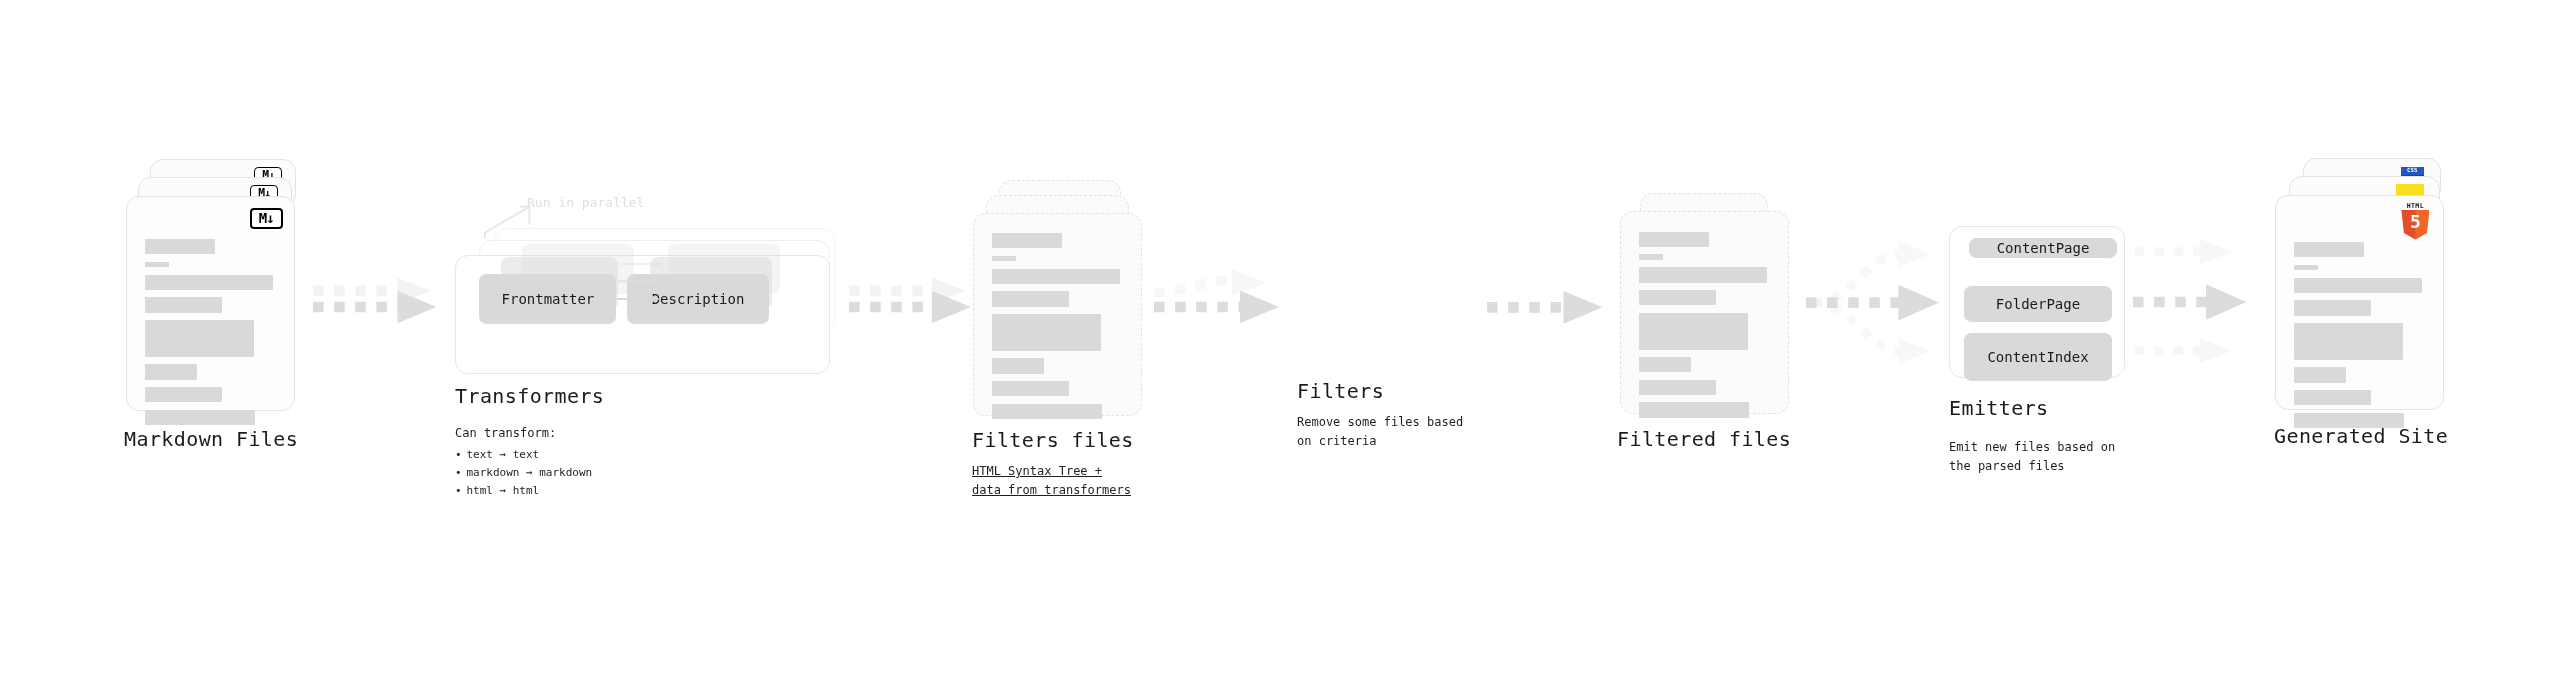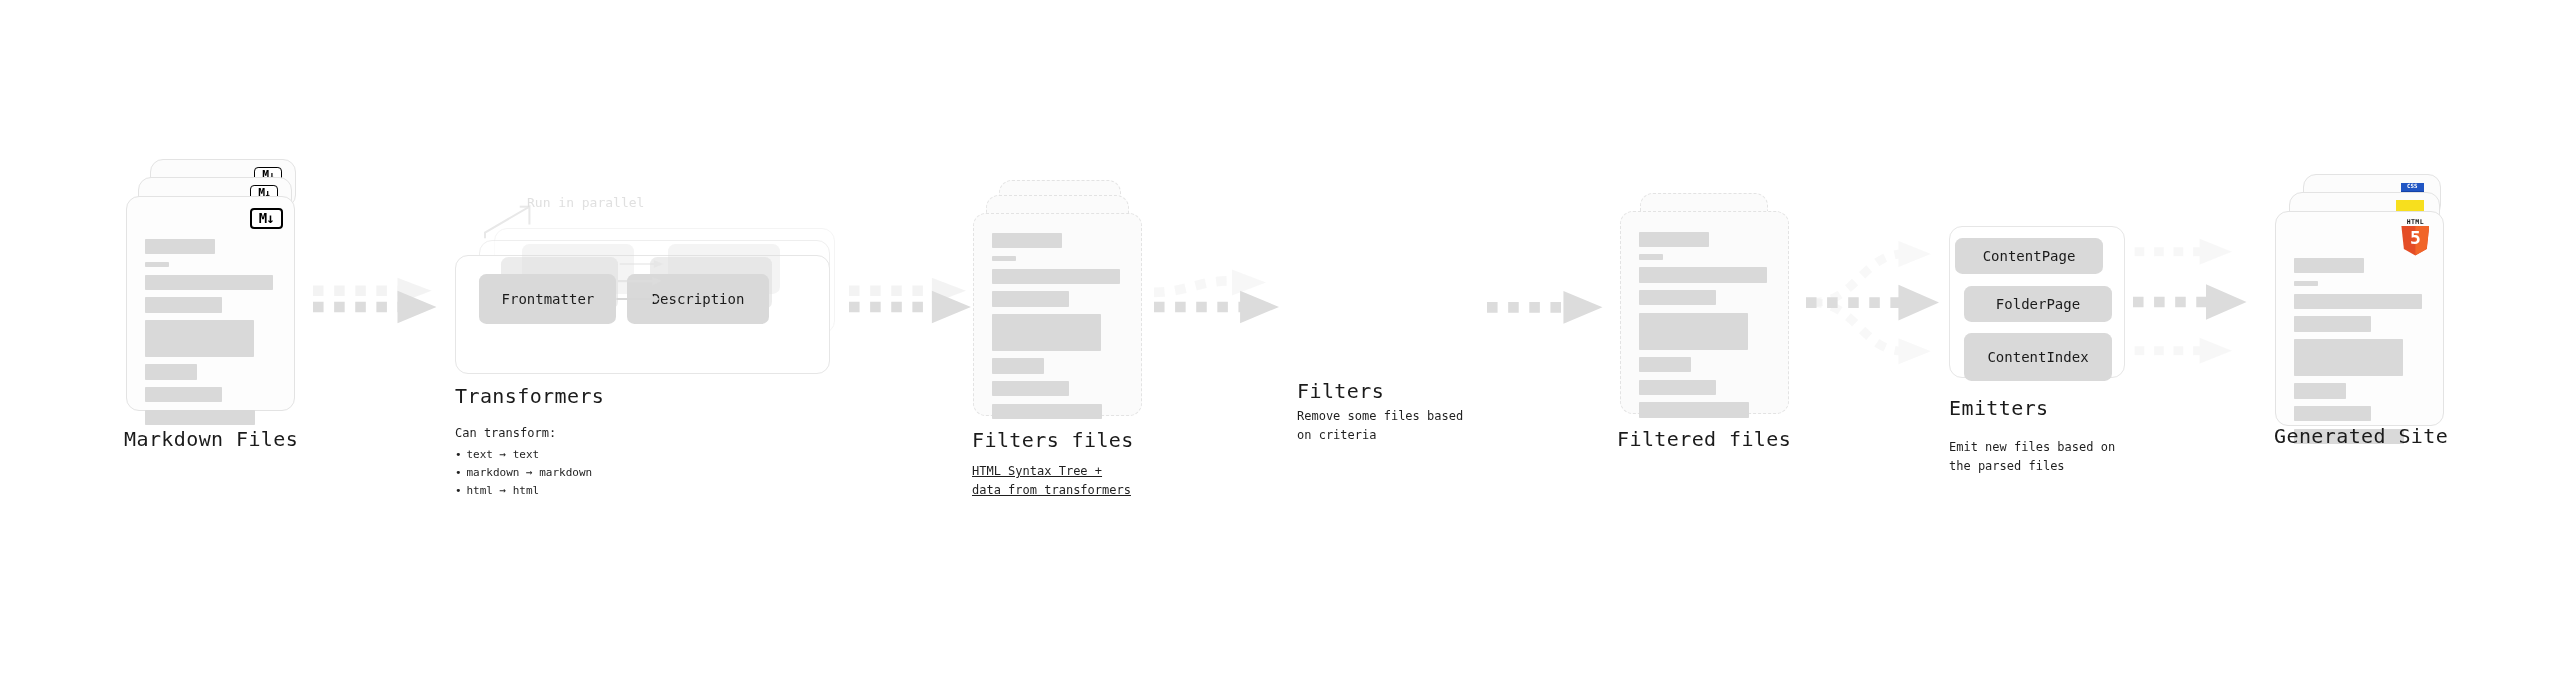--- a/index.html
+++ b/index.html
@@ -258,21 +258,21 @@
       </g>
       <g>
         <line x1="0" y1="38" x2="112" y2="38" stroke="#dcdcdc" stroke-width="13" stroke-dasharray="13 13"></line>
         <path d="M106 18 L154 38 L106 58 Z" fill="#dcdcdc"></path>
       </g>
     </svg>
   </div>
 
   <div class="caption" style="left:1297px; top:379px; width:260px;">
     <div class="cap-title">Filters</div>
-    <div class="cap-sub" style="margin-top:4px;">Remove some files based
+    <div class="cap-sub" style="margin-top:10px;">Remove some files based
 on criteria</div>
   </div>
 
   <div class="arrow" style="left:1487px; top:291px;">
     <svg width="122" height="36" viewBox="0 0 150 44">
       <line x1="0" y1="20" x2="100" y2="20" stroke="#dcdcdc" stroke-width="13" stroke-dasharray="13 13"></line>
       <path d="M94 0 L142 20 L94 40 Z" fill="#dcdcdc"></path>
     </svg>
   </div>
 
@@ -306,21 +306,21 @@
         <path d="M114 136 L154 152 L114 168 Z" fill="#ededed"></path>
       </g>
       <g>
         <line x1="0" y1="92" x2="120" y2="92" stroke="#dcdcdc" stroke-width="13" stroke-dasharray="13 13"></line>
         <path d="M114 70 L164 92 L114 114 Z" fill="#dcdcdc"></path>
       </g>
     </svg>
   </div>
 
   <div class="group-box" style="left:1949px; top:226px; width:176px; height:152px;">
-    <div class="pill" style="position:absolute; left:5px; top:11.4px; width:148px; height:36px;">
+    <div class="pill" style="position:absolute; left:19px; top:11.4px; width:148px; height:20px;">
       <span>ContentPage</span>
     </div>
     <div class="pill" style="position:absolute; left:14px; top:59px; width:148px; height:36px;">
       <span>FolderPage</span>
     </div>
     <div class="pill" style="position:absolute; left:14px; top:106px; width:148px; height:48px;">
       <span>ContentIndex</span>
     </div>
   </div>
   <div class="caption" style="left:1949px; top:396px; width:260px;">
@@ -339,21 +339,21 @@
         <line x1="0" y1="90" x2="96" y2="90" stroke="#dcdcdc" stroke-width="13" stroke-dasharray="13 13"></line>
         <path d="M90 68 L140 90 L90 112 Z" fill="#dcdcdc"></path>
       </g>
       <g opacity="0.40">
         <line x1="2" y1="150" x2="86" y2="150" stroke="#ededed" stroke-width="11" stroke-dasharray="12 12"></line>
         <path d="M82 134 L122 150 L82 166 Z" fill="#ededed"></path>
       </g>
     </svg>
   </div>
 
-  <div class="card-stack" style="left:2275px; top:158px; width:187px; height:260px;margin-top:16px;">
+  <div class="card-stack" style="left:2275px; top:158px; width:187px; height:260px;">
     <div class="card" style="left:28px; top:0px; width:138px; height:44px;">
       <div class="css-badge">CSS</div>
     </div>
     <div class="card" style="left:14px; top:18px; width:151px; height:44px;">
       <div class="js-badge"></div>
     </div>
     <div class="card top" style="left:0px; top:37px; width:169px; height:215px;">
       <div class="html5-badge">
         <div class="h5-label">HTML</div>
         <div class="h5-shield">

